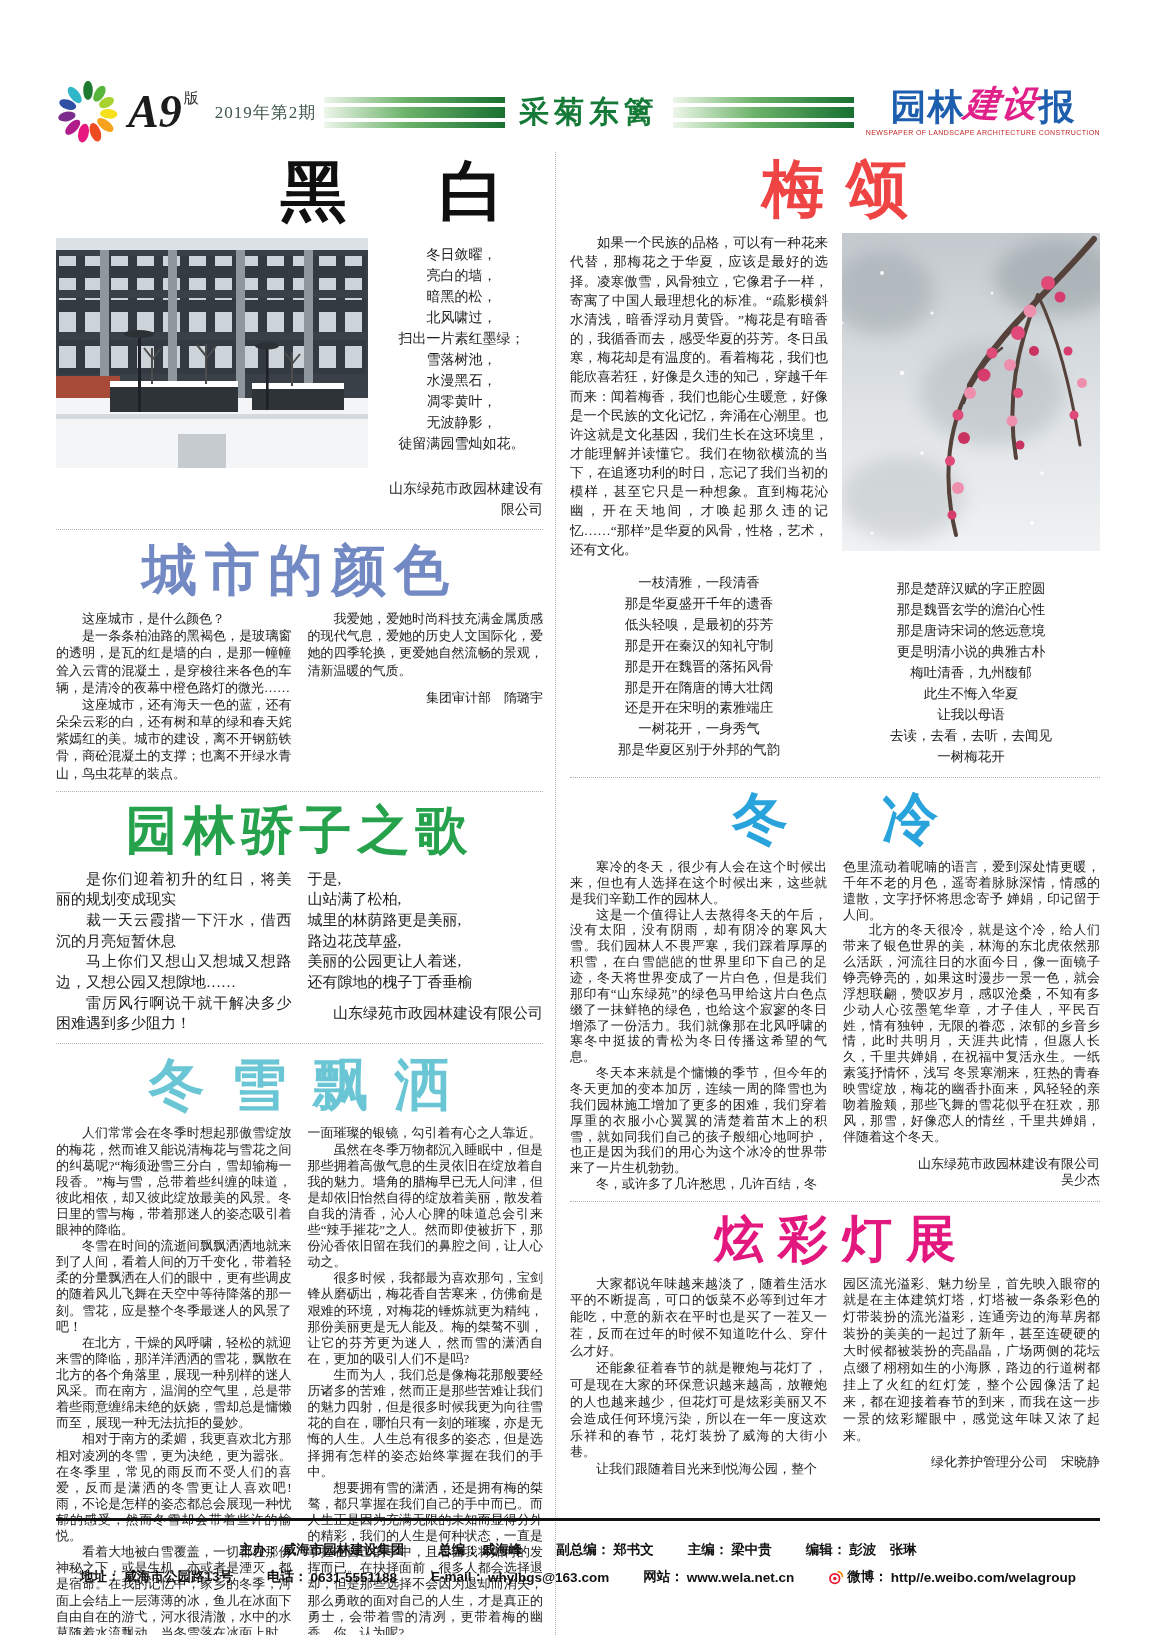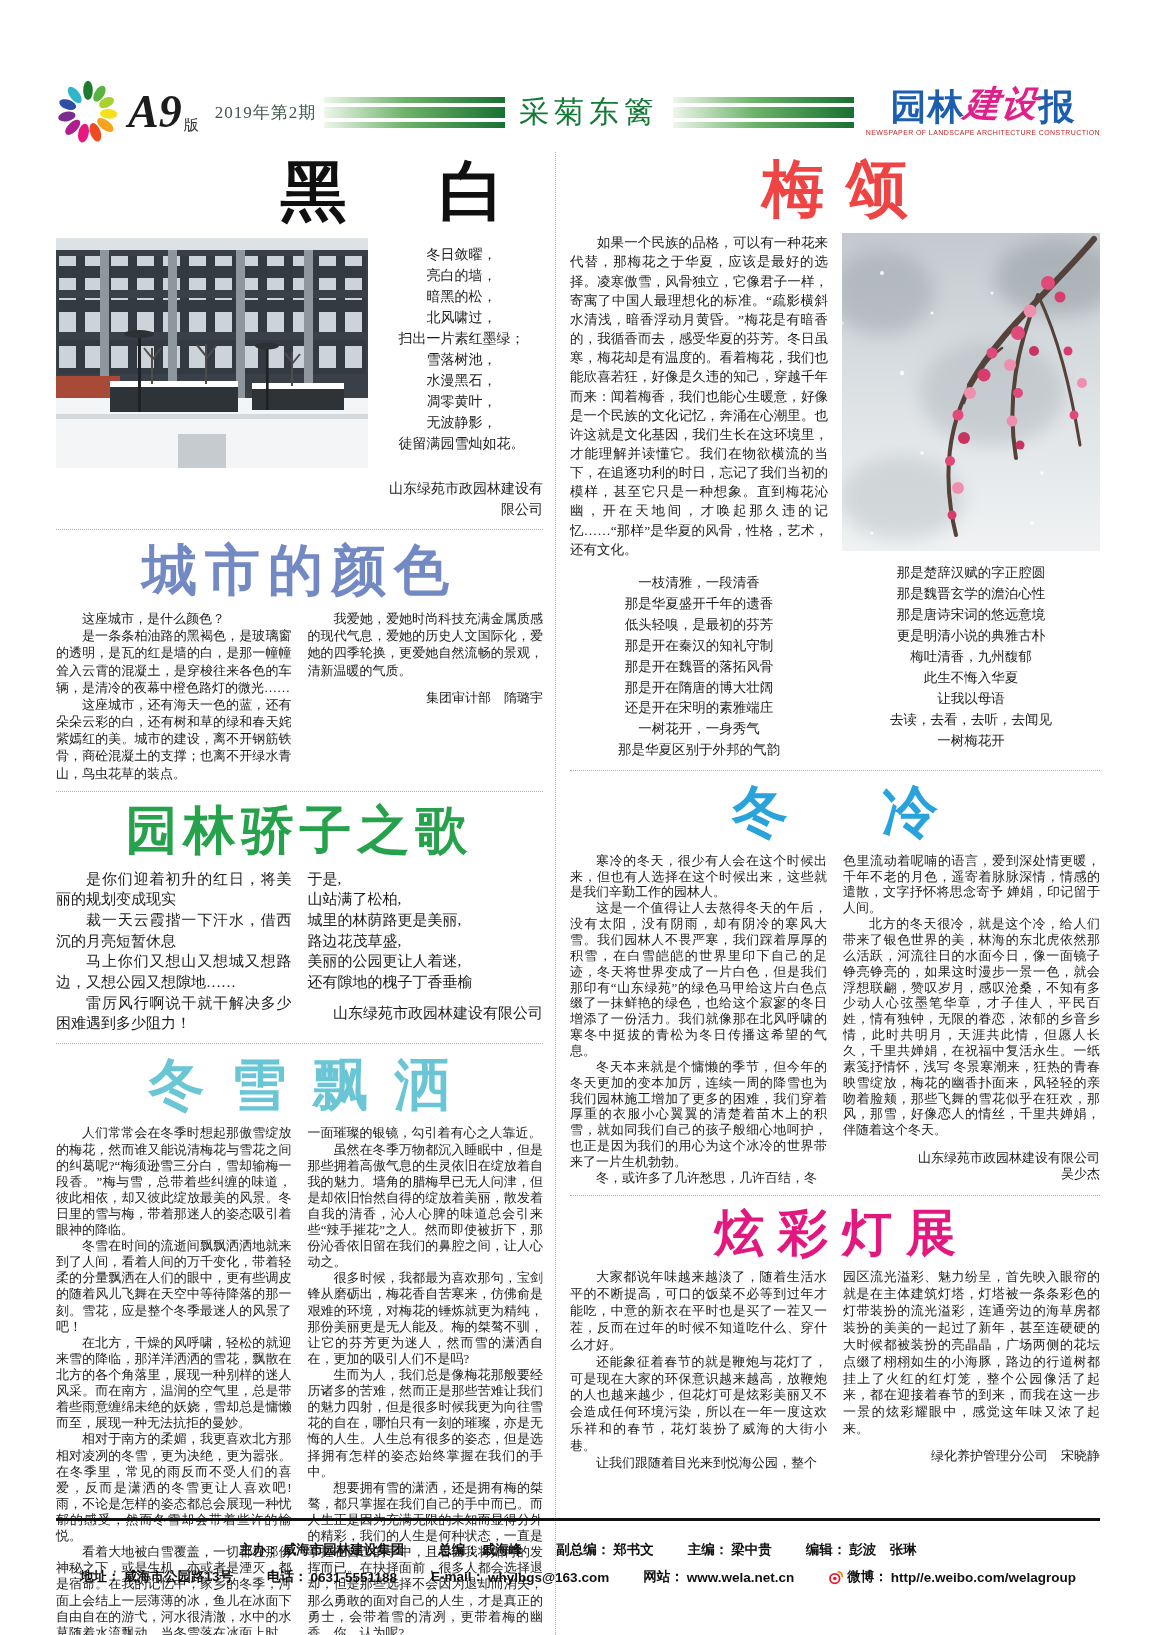--- a/index.html
+++ b/index.html
@@ -2,28 +2,28 @@
 <html><head>
 <meta charset="utf-8">
 <style>
   html,body{margin:0;padding:0;background:#9aa0a6;}
   .sheet{position:relative;width:1150px;height:1635px;margin:0 auto;background:#fff;
          font-family:"Liberation Serif","DejaVu Serif",serif;color:#1c1c1c;overflow:hidden;}
 
   
   .header{position:absolute;top:76px;left:56px;right:50px;height:72px;display:flex;align-items:center;gap:8px;}
   .logo-flower{width:64px;height:64px;flex:0 0 auto;}
-  .edition{display:flex;align-items:flex-end;white-space:nowrap;}
+  .edition{display:flex;align-items:flex-start;white-space:nowrap;}
   .edition .a9{font-size:46px;font-weight:bold;font-style:italic;line-height:1;}
   .edition .ban{font-size:15px;margin-left:2px;color:#333;}
   .issue{font-size:17px;color:#41584a;margin-left:8px;white-space:nowrap;letter-spacing:1px;}
   .bar{flex:1;height:36px;display:flex;flex-direction:column;justify-content:center;gap:4px;min-width:60px;}
   .bar i{display:block;height:6px;background:linear-gradient(90deg,#eef6ea,#6cb36a 45%,#187031 100%);}
   .bar i.mid{height:11px;}
-  .section-title{font-size:30px;font-weight:normal;color:#157a38;letter-spacing:5px;white-space:nowrap;padding:0 6px;}
+  .section-title{font-size:30px;font-weight:bold;color:#157a38;letter-spacing:5px;white-space:nowrap;padding:0 6px;}
   .masthead{text-align:center;line-height:1;white-space:nowrap;padding-left:4px;}
   .masthead .cn{font-size:36px;font-weight:bold;letter-spacing:1px;}
   .masthead .cn .b{color:#1d5fae;}
   .masthead .cn .p{color:#e0218a;font-style:italic;display:inline-block;transform:skewX(-6deg) translateY(-3px);}
   .masthead .en{font-size:7px;color:#c22727;margin-top:4px;letter-spacing:.4px;font-family:"Liberation Sans",sans-serif;}
 
   
   .main{position:absolute;top:152px;left:56px;right:50px;bottom:96px;display:grid;grid-template-columns:500px 1fr;}
   .colL{padding-right:12px;border-right:1px dotted #aab1b6;}
   .colR{padding-left:14px;}
@@ -58,21 +58,21 @@
   .hb-photo{width:312px;height:230px;flex:0 0 auto;}
   .hb-right{flex:1;display:flex;flex-direction:column;justify-content:center;}
   .hb-right .poem{margin:6px 0 14px 0;}
 
   
   .ms-grid{display:flex;gap:14px;}
   .ms-left{flex:1;min-width:0;}
   .ms-right{width:258px;flex:0 0 auto;}
   .ms-photo{width:258px;height:318px;display:block;}
   .ms-left .poem{margin-top:14px;line-height:1.55;}
-  .ms-right .poem{margin-top:12px;line-height:1.55;}
+  .ms-right .poem{margin-top:28px;line-height:1.55;}
 
   .dl-attr{ text-align:right;margin-top:12px;}
   .dl-attr div{margin:0;}
 
   
   .footer{position:absolute;left:56px;right:50px;bottom:40px;border-top:3px solid #111;
           padding-top:20px;font-family:"Liberation Sans","DejaVu Sans",sans-serif;font-weight:bold;font-size:13.5px;color:#111;}
   .frow{display:flex;justify-content:center;gap:34px;margin-bottom:9px;}
   .fitem{white-space:nowrap;display:flex;align-items:center;gap:3px;}
   .weibo-ic{width:16px;height:16px;display:inline-block;vertical-align:-3px;}

